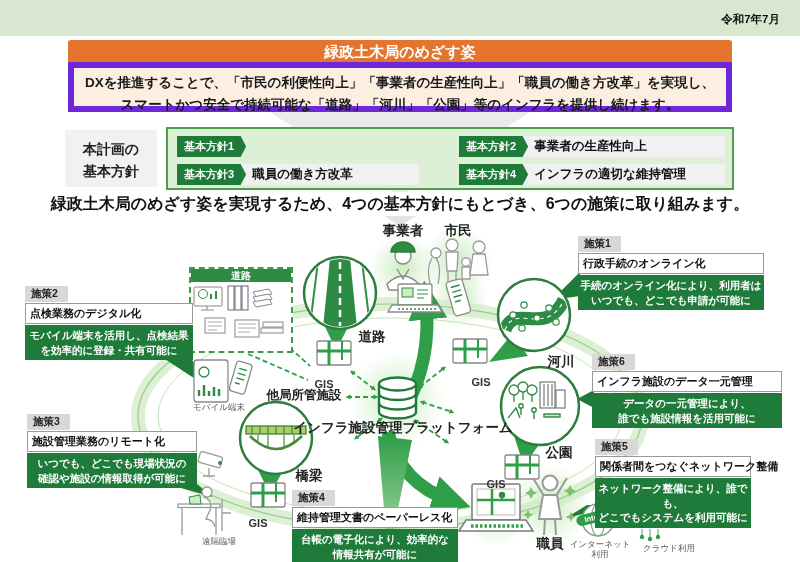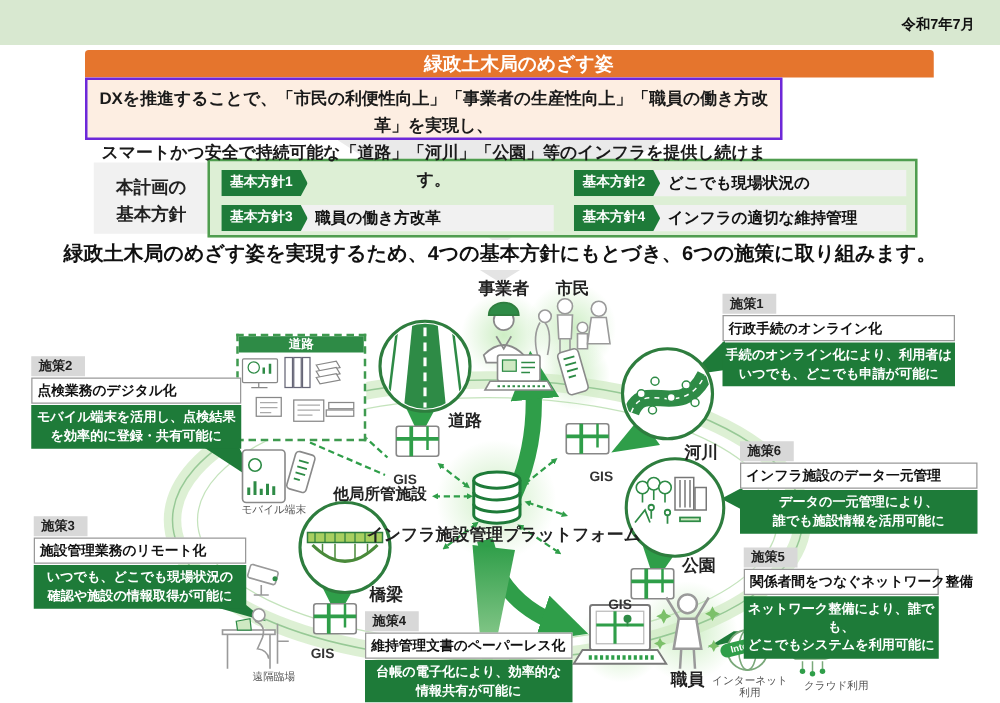--- a/index.html
+++ b/index.html
@@ -6,38 +6,38 @@
   .page{position:relative;width:800px;height:562px;overflow:hidden;background:#fff;
         font-family:"Liberation Sans","DejaVu Sans",sans-serif;}
   
   .top-banner{position:absolute;left:0;top:0;width:800px;height:36px;background:#d8e8d0;}
   .main-title{position:absolute;left:0;top:4px;width:800px;text-align:center;
               font-size:21px;font-weight:bold;color:#111;letter-spacing:1px;z-index:2;}
   .date{position:absolute;right:20px;top:12px;font-size:11.5px;font-weight:bold;color:#111;z-index:2;}
   
   .goal-bar{position:absolute;left:68px;top:40px;width:664px;height:22px;background:#e5752d;
             color:#fff;font-size:15px;font-weight:bold;text-align:center;line-height:23px;
-            border-radius:3px 3px 0 0;z-index:2;padding-left:15px;}
-  .goal-box{position:absolute;left:68px;top:62px;width:558px;height:50px;background:#fdeee2;
-            border:2px solid #6d28d9;box-sizing:border-box;text-align:center;font-size:13.5px;
+            border-radius:3px 3px 0 0;z-index:2;}
+  .goal-box{position:absolute;left:68px;top:62px;width:664px;height:50px;background:#fdeee2;
+            border:6px solid #6d28d9;box-sizing:border-box;text-align:center;font-size:13.5px;
             font-weight:bold;color:#1a1a1a;line-height:1.6;padding-top:4px;z-index:2;}
   
   .chev1{position:absolute;left:270px;top:112px;width:260px;height:84px;background:#eaeaea;
          clip-path:polygon(0 0,100% 0,50% 100%);z-index:0;}
   .chev2{position:absolute;left:355px;top:198px;width:90px;height:28px;background:#e4e4e4;
          clip-path:polygon(0 0,100% 0,50% 100%);z-index:0;}
   
   .policy-label{position:absolute;left:65px;top:130px;width:92px;height:57px;background:#f1f1f1;
                 text-align:center;font-size:14px;font-weight:bold;color:#222;line-height:1.55;
-                padding-top:9px;box-sizing:border-box;z-index:1;margin-left:10px;}
+                padding-top:9px;box-sizing:border-box;z-index:1;}
   .policy-box{position:absolute;left:166px;top:127px;width:568px;height:63px;background:#ddefd5;
               border:2px solid #4f9d4f;box-sizing:border-box;z-index:1;}
   .policy-item{position:absolute;height:21px;display:flex;align-items:center;}
   .p1{left:9px;top:7px;width:236px;align-items:center;} .p2{left:291px;top:7px;width:266px;}
-  .p3{left:9px;top:35px;width:266px;} .p4{left:291px;top:35px;width:266px;}
+  .p3{left:9px;top:35px;width:242px;} .p4{left:291px;top:35px;width:266px;}
   .badge{background:#1e7b39;color:#fff;font-size:11px;font-weight:bold;height:21px;line-height:21px;
          padding:0 12px 0 7px;clip-path:polygon(0 0,92% 0,100% 50%,92% 100%,0 100%);
          flex:0 0 auto;position:relative;z-index:2;}
   .policy-text{background:#f1f1f1;height:21px;line-height:21px;font-size:12.5px;font-weight:bold;
                color:#111;padding:0 6px 0 12px;margin-left:-6px;flex:1 1 auto;}
   
   .lead{position:absolute;left:0;top:192px;width:800px;height:24px;background:#fff;text-align:center;
         font-size:16px;font-weight:bold;color:#111;line-height:24px;z-index:1;}
   
   .diagram-svg{position:absolute;left:0;top:0;width:800px;height:562px;z-index:1;}
@@ -85,21 +85,21 @@
   <div class="policy-label">
     <span>本計画の</span><br>
     <span>基本方針</span>
   </div>
   <div class="policy-box">
     <div class="policy-item p1">
       <span class="badge">基本方針1</span>
     </div>
     <div class="policy-item p2">
       <span class="badge">基本方針2</span>
-      <span class="policy-text">どこでも現場状況の</span>
+      <span class="policy-text">事業者の生産性向上</span>
     </div>
     <div class="policy-item p3">
       <span class="badge">基本方針3</span>
       <span class="policy-text">職員の働き方改革</span>
     </div>
     <div class="policy-item p4">
       <span class="badge">基本方針4</span>
       <span class="policy-text">インフラの適切な維持管理</span>
     </div>
   </div>

